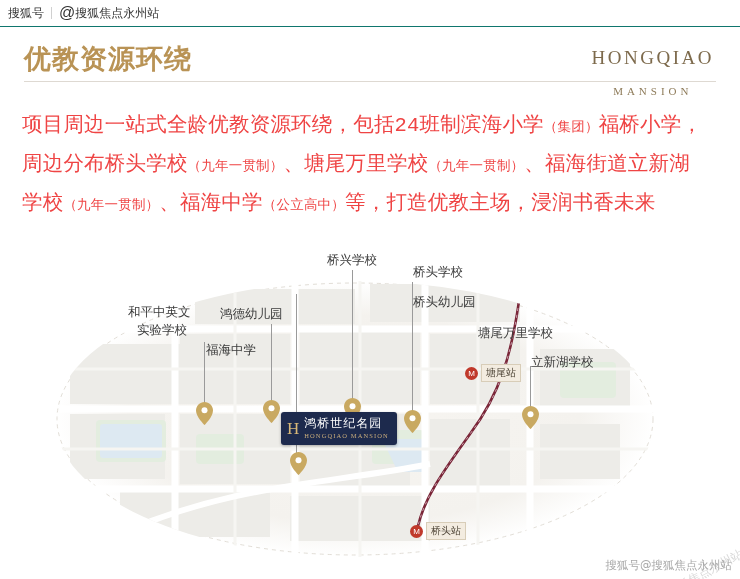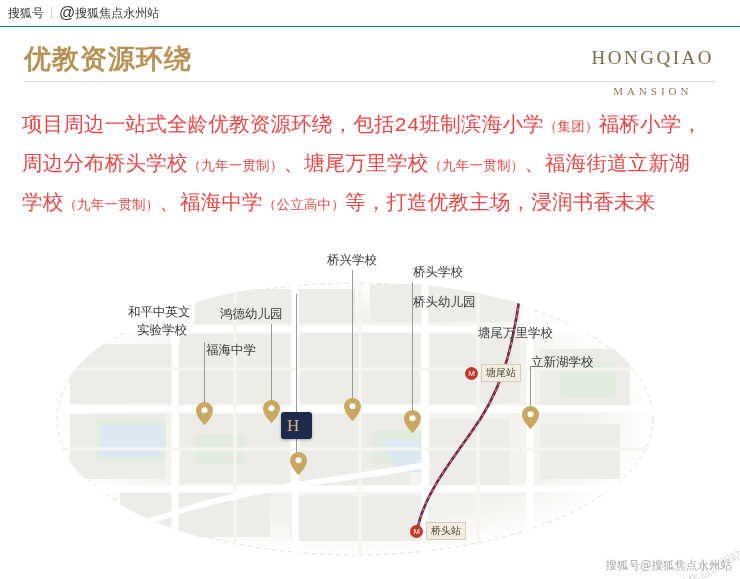--- a/index.html
+++ b/index.html
@@ -302,20 +302,24 @@
     <path d="M8.5 0C3.8 0 0 3.8 0 8.5C0 14.9 8.5 23 8.5 23S17 14.9 17 8.5C17 3.8 13.2 0 8.5 0Z" fill="#c9a961"></path>
     <circle cx="8.5" cy="8.3" r="3" fill="#fff"></circle>
   </svg>
   <svg class="pin" style="left:290px;top:218px;" viewBox="0 0 17 23">
     <path d="M8.5 0C3.8 0 0 3.8 0 8.5C0 14.9 8.5 23 8.5 23S17 14.9 17 8.5C17 3.8 13.2 0 8.5 0Z" fill="#c9a961"></path>
     <circle cx="8.5" cy="8.3" r="3" fill="#fff"></circle>
   </svg>
 
   <div class="project-badge" style="left:281px;top:178px;">
     <span class="bh">H</span>
+    <span>
+      <span class="bt1" style="display:block;">鸿桥世纪名园</span>
+      <span class="bt2" style="display:block;">HONGQIAO MANSION</span>
+    </span>
   </div>
 
   <div class="station" style="left:465px;top:130px;">
     <span class="sdot">M</span>
     <span class="stext">塘尾站</span>
   </div>
   <div class="station" style="left:410px;top:288px;">
     <span class="sdot">M</span>
     <span class="stext">桥头站</span>
   </div>

